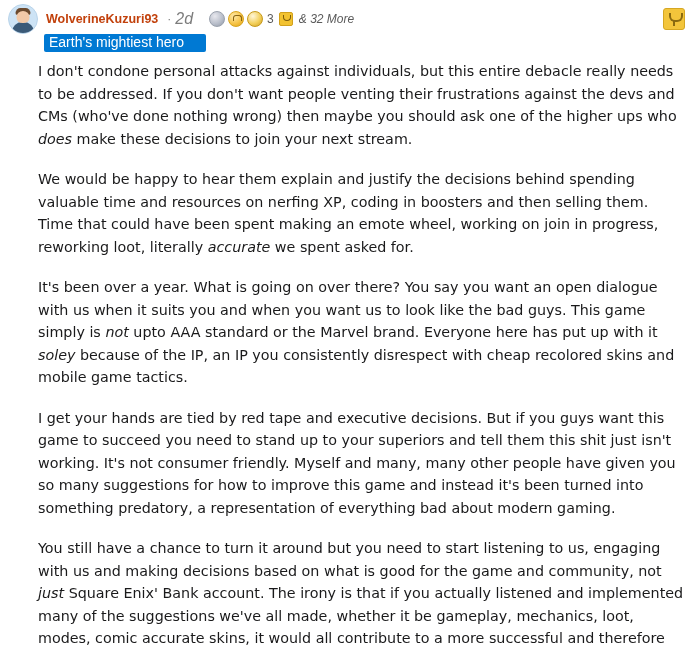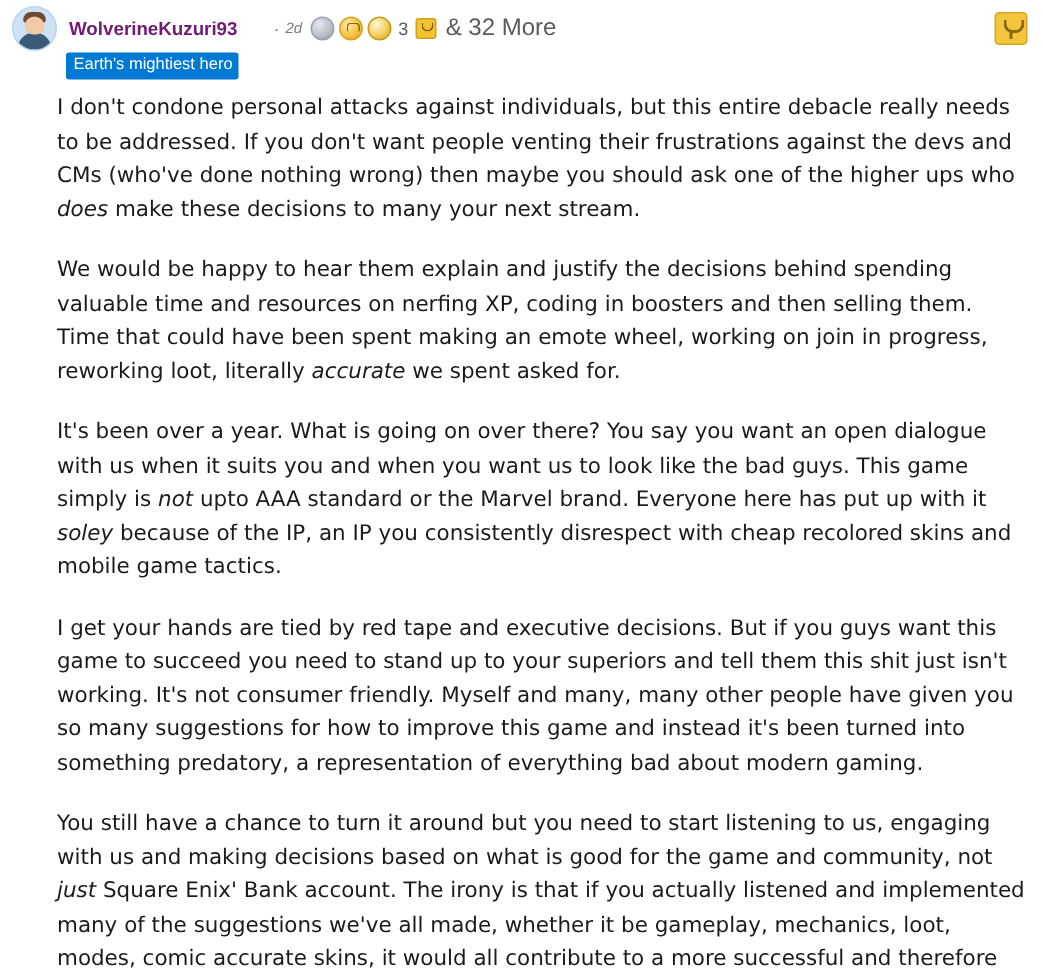--- a/index.html
+++ b/index.html
@@ -64,33 +64,33 @@
     bottom: 0;
     transform: translateX(-50%);
     width: 22px;
     height: 11px;
     background: #3b5a78;
     border-radius: 10px 10px 0 0;
   }
   .username {
     font-size: 12.5px;
     font-weight: 600;
-    color: #701a75;
-    margin-right: 20px;
+    color: #c2410c;
+    margin-right: 5px;
     white-space: nowrap;
   }
   .dot-sep {
     font-size: 12px;
     color: #7c7c7c;
     margin: 0 4px;
   }
   .timestamp {
-    font-size: 10px;
+    font-size: 16px;
     color: #7c7c7c;
-    margin-right: 6px;
+    margin-right: 16px;
     white-space: nowrap;
     font-style: italic;
   }
   .awards {
     display: flex;
     align-items: center;
     gap: 3px;
   }
   .award {
     width: 16px;
@@ -125,24 +125,25 @@
     background: radial-gradient(circle at 35% 30%, #fff6d9 0%, #f3d05c 55%, #cf9f1f 100%);
     border: 1px solid #c79a1c;
     box-sizing: border-box;
   }
   .award-count {
     font-size: 12px;
     color: #5a5a5a;
     margin: 0 2px 0 1px;
   }
   .award-more {
-    font-size: 16px;
+    font-size: 12px;
     color: #5a5a5a;
     margin-left: 3px;
     white-space: nowrap;
+    font-style: italic;
   }
   .award-trophy {
     width: 14px;
     height: 14px;
     background: #f2c230;
     border: 1px solid #d2a11c;
     border-radius: 2px;
     position: relative;
     box-sizing: border-box;
   }
@@ -189,23 +190,23 @@
     background: #8a6a10;
   }
   
   .flair-row {
     padding: 3px 10px 0 44px;
   }
   .flair {
     display: inline-block;
     background: #0079d3;
     color: #ffffff;
-    font-size: 11px;
+    font-size: 14px;
     line-height: 15px;
-    padding: 1px 4px 2px 5px;
+    padding: 1px 22px 2px 5px;
     border-radius: 2px;
     font-weight: 400;
   }
   
   .body-text {
     padding: 8px 10px 0 38px;
   }
   .body-text p {
     margin: 0 0 18px 0;
     font-size: 14.3px;
@@ -243,20 +244,20 @@
     </span>
     <span class="header-spacer"></span>
     <span class="top-right-award"></span>
   </div>
 
   <div class="flair-row">
     <span class="flair">Earth's mightiest hero</span>
   </div>
 
   <div class="body-text">
-      <p><span>I don't condone personal attacks against individuals, but this entire debacle really needs to be addressed. If you don't want people venting their frustrations against the devs and CMs (who've done nothing wrong) then maybe you should ask one of the higher ups who </span><em>does</em><span> make these decisions to many your next stream.</span></p>
+      <p><span>I don't condone personal attacks against individuals, but this entire debacle really needs to be addressed. If you don't want people venting their frustrations against the devs and CMs (who've done nothing wrong) then maybe you should ask one of the higher ups who </span><em>does</em><span> make these decisions to join your next stream.</span></p>
       <p><span>We would be happy to hear them explain and justify the decisions behind spending valuable time and resources on nerfing XP, coding in boosters and then selling them. Time that could have been spent making an emote wheel, working on join in progress, reworking loot, literally </span><em>accurate</em><span> we spent asked for.</span></p>
       <p><span>It's been over a year. What is going on over there? You say you want an open dialogue with us when it suits you and when you want us to look like the bad guys. This game simply is </span><em>not</em><span> upto AAA standard or the Marvel brand. Everyone here has put up with it </span><em>soley</em><span> because of the IP, an IP you consistently disrespect with cheap recolored skins and mobile game tactics.</span></p>
       <p><span>I get your hands are tied by red tape and executive decisions. But if you guys want this game to succeed you need to stand up to your superiors and tell them this shit just isn't working. It's not consumer friendly. Myself and many, many other people have given you so many suggestions for how to improve this game and instead it's been turned into something predatory, a representation of everything bad about modern gaming.</span></p>
       <p><span>You still have a chance to turn it around but you need to start listening to us, engaging with us and making decisions based on what is good for the game and community, not </span><em>just</em><span> Square Enix' Bank account. The irony is that if you actually listened and implemented many of the suggestions we've all made, whether it be gameplay, mechanics, loot, modes, comic accurate skins, it would all contribute to a more successful and therefore more profitable game.</span></p>
     </div>
 
 </div>
 
 </body></html>

